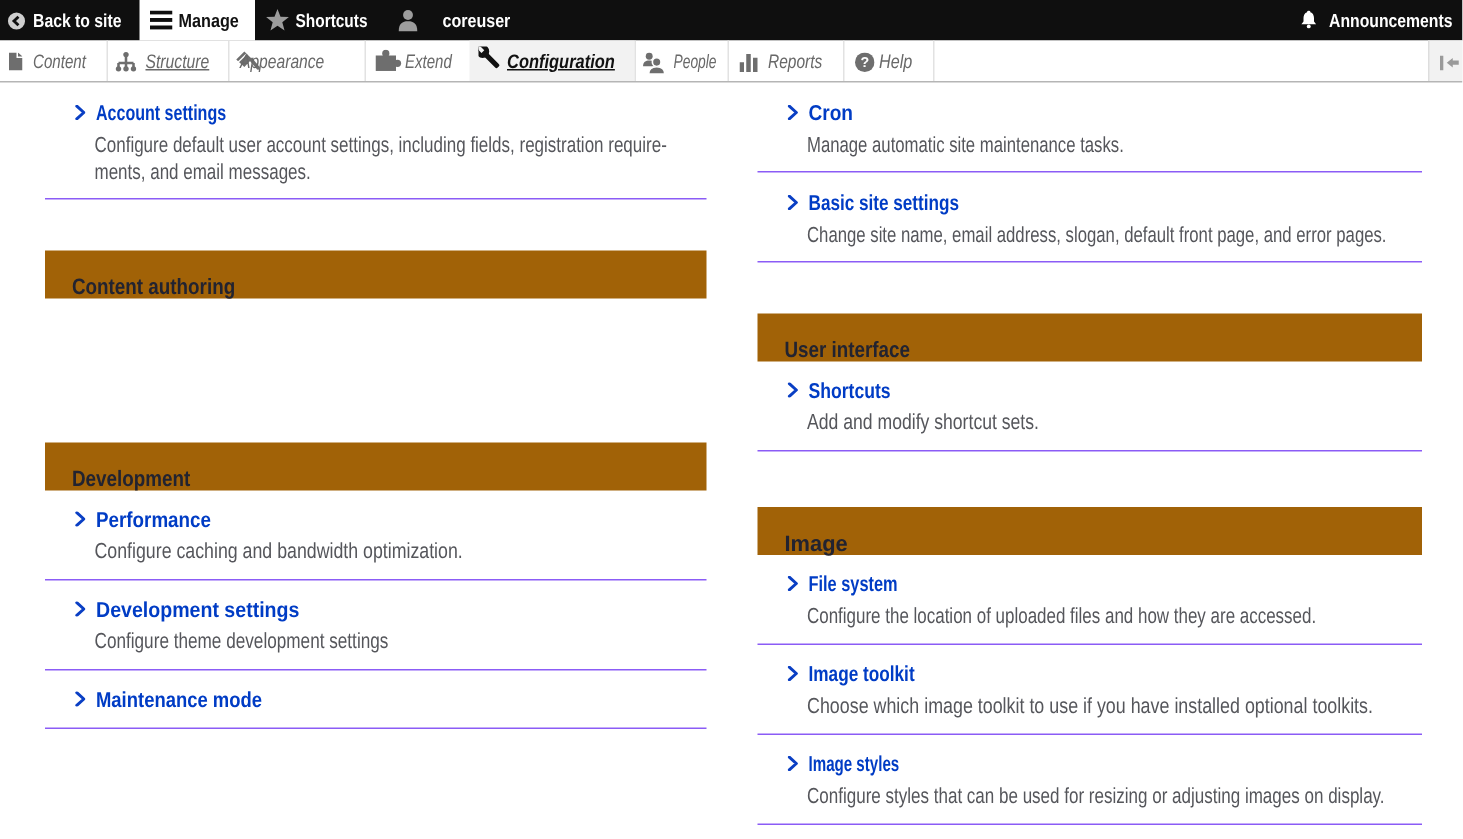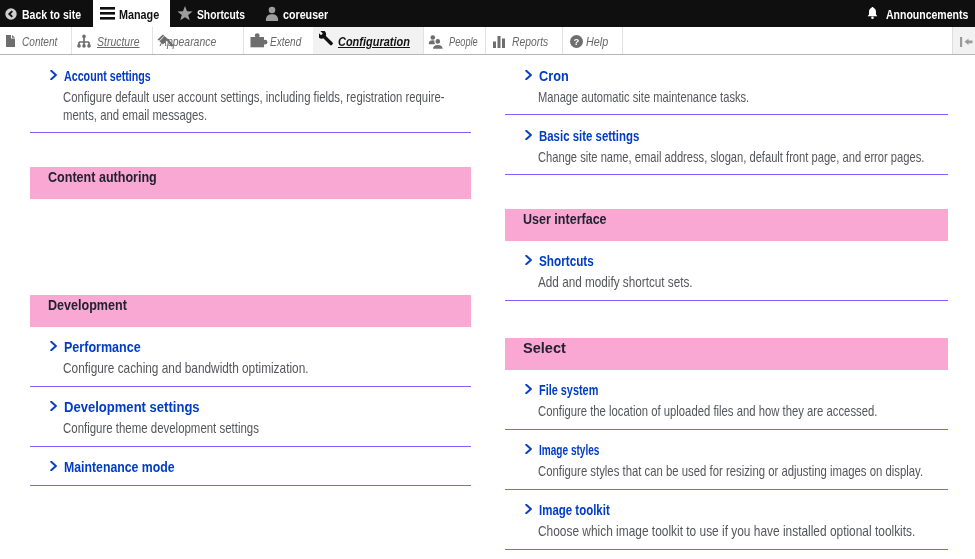--- a/index.html
+++ b/index.html
@@ -14,21 +14,21 @@
 .vsep{position:absolute;top:27px;height:27px;width:1px;background:#e2e2e2;}
 .tab{position:absolute;top:27px;height:27px;line-height:27px;white-space:nowrap;font-style:italic;}
 .tab span{display:inline-block;transform:scaleX(0.80);transform-origin:0 50%;font-size:13px;color:#686868;}
 #cfgbg{position:absolute;left:313px;top:27px;width:110px;height:27px;background:#f2f2f2;}
 #traybox{position:absolute;left:952px;top:27px;width:23px;height:27px;background:#f2f2f2;border-left:1px solid #ddd;}
 
 .col{position:absolute;top:0;}
 #colL{left:30px;width:441px;}
 #colR{left:505px;width:443px;}
 .sec{position:absolute;left:0;right:0;}
-.bar{box-sizing:border-box;height:31.5px;background:#f9a8d4;display:flex;align-items:flex-start;padding-left:18px;}
+.bar{box-sizing:border-box;height:31.5px;background:#a16207;display:flex;align-items:flex-end;padding-left:18px;}
 .bar span{display:inline-block;position:relative;top:1.5px;transform:scaleX(0.85);transform-origin:0 50%;font-weight:bold;font-size:14.8px;color:#222330;white-space:nowrap;}
 .it{position:relative;border-bottom:1px solid #8b5cf6;padding:10.5px 0 8.5px 33.5px;}
 .lk{display:block;height:19px;line-height:19px;white-space:nowrap;}
 .lk span{display:inline-block;transform:scaleX(0.765);transform-origin:0 50%;font-weight:bold;font-size:14.4px;color:#003cc5;}
 .ds{margin-top:3px;margin-left:-1px;font-size:14.6px;line-height:18px;color:#55565b;white-space:nowrap;}
 .ds span{display:inline-block;transform:scaleX(0.775);transform-origin:0 0;}
 .chev{position:absolute;left:19.5px;top:14.6px;}
 </style></head><body>
 <div id="topbar"></div>
 <svg class="abs" style="left:4.5px;top:7.5px" width="12" height="12" viewBox="0 0 12 12">
@@ -44,21 +44,21 @@
   </svg>
 <div class="tbl" style="left:118.5px"><span style="color:#111;transform:scaleX(0.8638)">Manage</span></div>
 <svg class="abs" style="left:176.5px;top:6px" width="16" height="15" viewBox="0 0 16 15">
     <path d="M8 0 L10 5.2 L15.6 5.4 L11.2 8.9 L12.7 14.3 L8 11.2 L3.3 14.3 L4.8 8.9 L0.4 5.4 L6 5.2 Z" fill="#9d9d9d"></path>
   </svg>
 <div class="tbl" style="left:197px"><span style="transform:scaleX(0.8228)">Shortcuts</span></div>
 <svg class="abs" style="left:264.5px;top:6px" width="14" height="15" viewBox="0 0 14 15">
     <circle cx="7" cy="4" r="3.3" fill="#9d9d9d"></circle>
     <path d="M0.8 15 C0.8 9.8 3.2 8.2 7 8.2 C10.8 8.2 13.2 9.8 13.2 15 Z" fill="#9d9d9d"></path>
   </svg>
-<div class="tbl" style="left:283px"><span style="transform:scaleX(0.8559)">coreuser</span></div>
+<div class="tbl" style="left:295px"><span style="transform:scaleX(0.8559)">coreuser</span></div>
 <svg class="abs" style="left:866.5px;top:7px" width="11" height="12" viewBox="0 0 11 12">
     <path d="M5.5 0 C6.2 0 6.6 0.5 6.6 1.1 C8.3 1.6 9 3.2 9 5 L9 7.4 L10.4 9.2 L0.6 9.2 L2 7.4 L2 5 C2 3.2 2.7 1.6 4.4 1.1 C4.4 0.5 4.8 0 5.5 0 Z" fill="#fff"></path>
     <circle cx="5.5" cy="10.7" r="1.3" fill="#fff"></circle>
   </svg>
 <div class="tbl" style="left:886px"><span style="transform:scaleX(0.8404)">Announcements</span></div>
 <div id="tabbar"></div>
 <div id="cfgbg"></div>
 <div class="vsep" style="left:71px"></div>
 <div class="vsep" style="left:152px"></div>
 <div class="vsep" style="left:243px"></div>
@@ -199,41 +199,41 @@
         <svg class="chev" width="7" height="10" viewBox="0 0 7 10">
           <path d="M1.2 0.8 L5.9 5 L1.2 9.2" stroke="#0a3fc4" stroke-width="2" fill="none" stroke-linecap="round" stroke-linejoin="round"></path>
         </svg>
         <span class="lk"><span style="transform:scaleX(0.8154)">Shortcuts</span></span>
         <div class="ds"><span style="transform:scaleX(0.8043)">Add and modify shortcut sets.</span></div>
       </div>
 
 </div>
 <div class="sec" style="top:338px">
 <div class="bar">
-        <span style="transform:scaleX(0.9847)">Select</span>
+        <span style="transform:scaleX(0.9847)">Image</span>
       </div>
 
 <div class="it">
         <svg class="chev" width="7" height="10" viewBox="0 0 7 10">
           <path d="M1.2 0.8 L5.9 5 L1.2 9.2" stroke="#0a3fc4" stroke-width="2" fill="none" stroke-linecap="round" stroke-linejoin="round"></path>
         </svg>
         <span class="lk"><span style="transform:scaleX(0.7573)">File system</span></span>
         <div class="ds"><span style="transform:scaleX(0.7748)">Configure the location of uploaded files and how they are accessed.</span></div>
       </div>
 
 <div class="it">
         <svg class="chev" width="7" height="10" viewBox="0 0 7 10">
           <path d="M1.2 0.8 L5.9 5 L1.2 9.2" stroke="#0a3fc4" stroke-width="2" fill="none" stroke-linecap="round" stroke-linejoin="round"></path>
         </svg>
+        <span class="lk"><span style="transform:scaleX(0.7972)">Image toolkit</span></span>
+        <div class="ds"><span style="transform:scaleX(0.8160)">Choose which image toolkit to use if you have installed optional toolkits.</span></div>
+      </div>
+
+<div class="it">
+        <svg class="chev" width="7" height="10" viewBox="0 0 7 10">
+          <path d="M1.2 0.8 L5.9 5 L1.2 9.2" stroke="#0a3fc4" stroke-width="2" fill="none" stroke-linecap="round" stroke-linejoin="round"></path>
+        </svg>
         <span class="lk"><span style="transform:scaleX(0.7000)">Image styles</span></span>
         <div class="ds"><span style="transform:scaleX(0.7773)">Configure styles that can be used for resizing or adjusting images on display.</span></div>
       </div>
 
-<div class="it">
-        <svg class="chev" width="7" height="10" viewBox="0 0 7 10">
-          <path d="M1.2 0.8 L5.9 5 L1.2 9.2" stroke="#0a3fc4" stroke-width="2" fill="none" stroke-linecap="round" stroke-linejoin="round"></path>
-        </svg>
-        <span class="lk"><span style="transform:scaleX(0.7972)">Image toolkit</span></span>
-        <div class="ds"><span style="transform:scaleX(0.8160)">Choose which image toolkit to use if you have installed optional toolkits.</span></div>
-      </div>
-
 </div>
 </div>
 
 </body></html>

